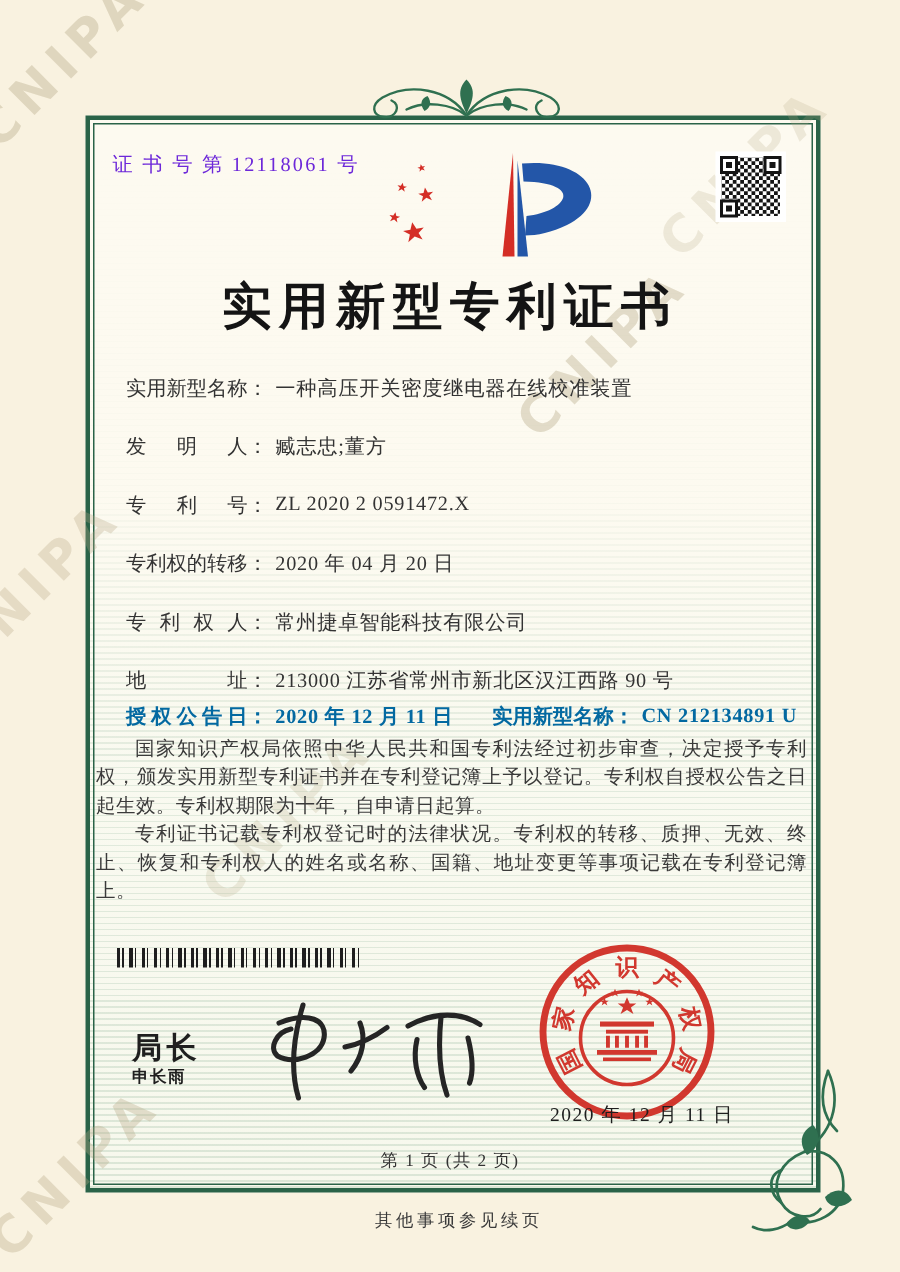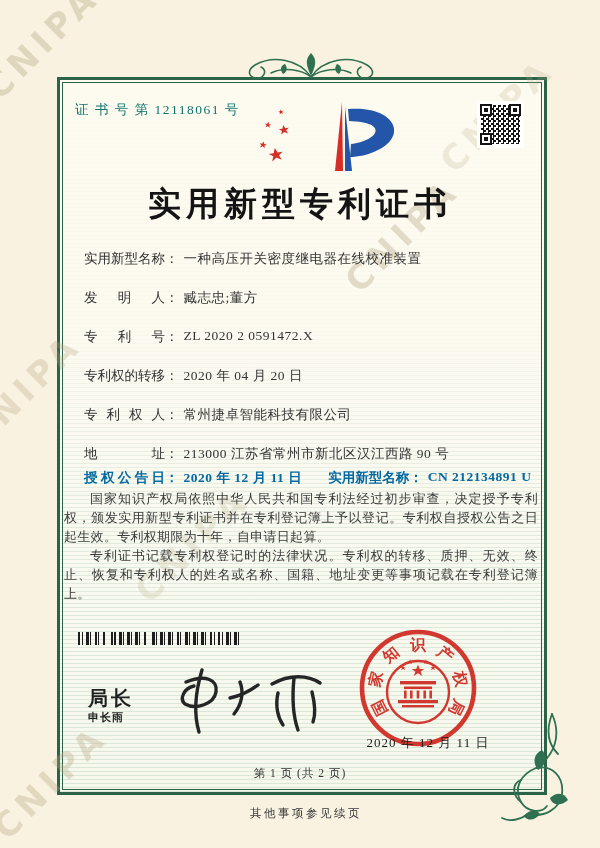--- a/index.html
+++ b/index.html
@@ -26,21 +26,21 @@
     border:3.5px solid #2a6348;
     background-color:#fdfbf1;
     background-image:
       linear-gradient(180deg,#fdfaf0 0%, rgba(253,250,240,0.88) 34%, rgba(240,246,237,0.30) 62%, rgba(219,234,217,0.18) 100%),
       repeating-linear-gradient(0deg, rgba(118,163,132,0.25) 0px, rgba(118,163,132,0.25) 1px, transparent 1px, transparent 4px);
   }
   .frame-inner{position:absolute;inset:2px;border:1.5px solid #2a6348;}
 
   .content{position:absolute;inset:0;z-index:4;}
 
-  .cert-no{position:absolute;left:75px;top:101px;font-size:13.5px;color:#0f766e;letter-spacing:1.5px;}
+  .cert-no{position:absolute;left:75px;top:101px;font-size:13.5px;color:#6d28d9;letter-spacing:1.5px;}
 
   .logo{position:absolute;left:254px;top:100px;width:162px;height:76px;}
   .qr{position:absolute;left:477px;top:101px;width:47px;height:47px;background:#fff;}
   .qr-mod{position:absolute;inset:4px;background:repeating-conic-gradient(#141414 0% 25%, #ffffff 0% 50%);background-size:5px 5px;}
   .qr-finder{position:absolute;width:12px;height:12px;border:2px solid #141414;background:#fff;box-sizing:border-box;}
   .qr-finder::after{content:"";position:absolute;inset:2px;background:#141414;}
   .qr-tl{left:3px;top:3px;} .qr-tr{right:3px;top:3px;} .qr-bl{left:3px;bottom:3px;}
 
   .title{
     position:absolute;left:0;right:0;top:182px;text-align:center;

